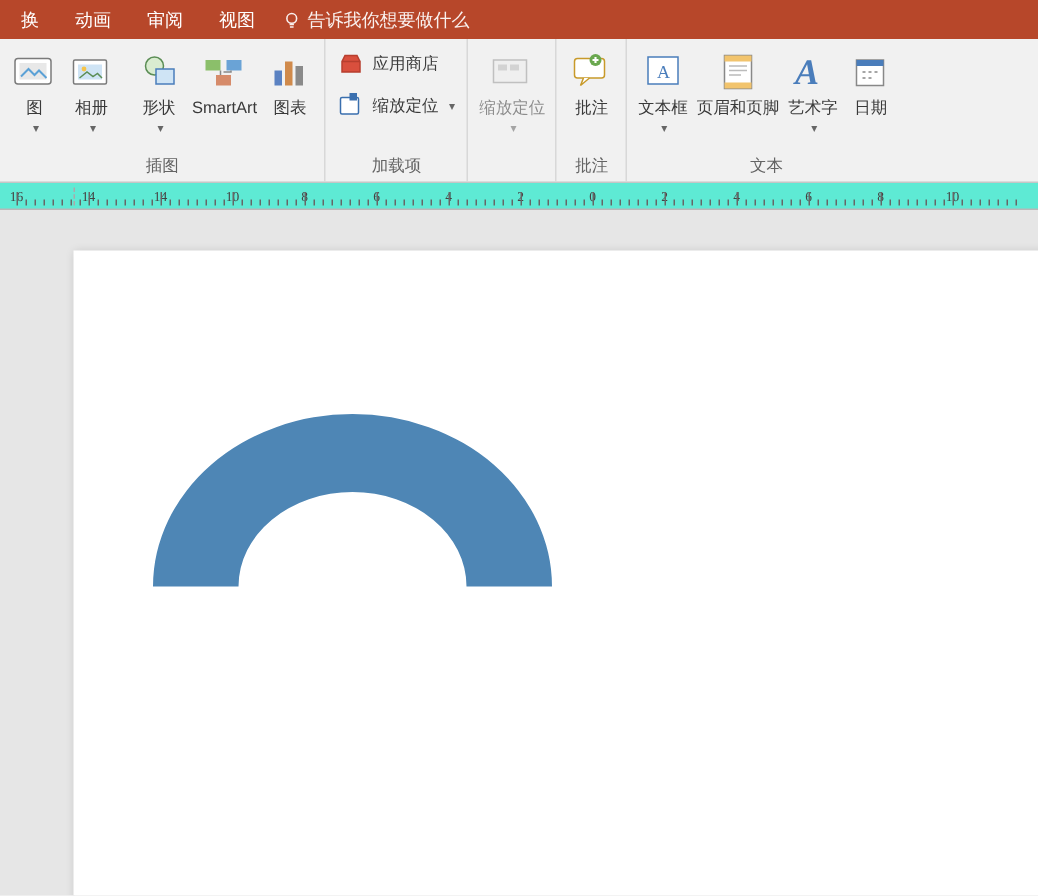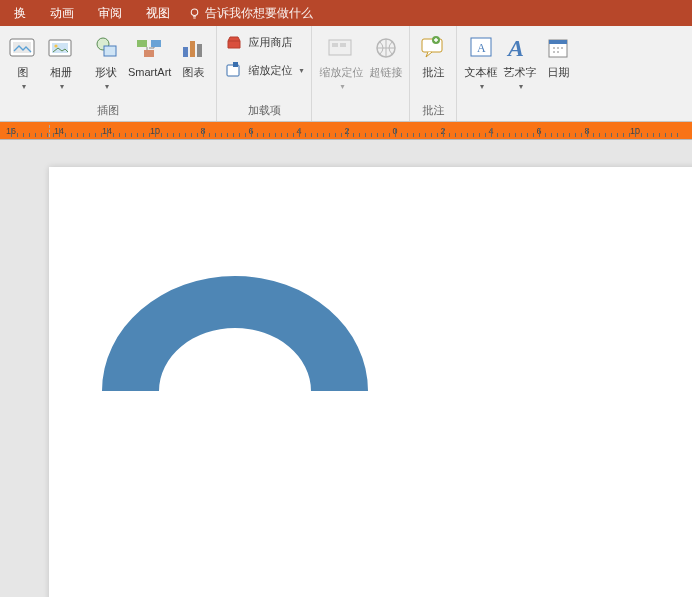--- a/index.html
+++ b/index.html
@@ -77,24 +77,25 @@
     display:flex; flex-direction:column; justify-content:flex-start;
     padding:3px 4px 0 4px; gap:6px;
   }
   .stack-row {
     display:flex; align-items:center; gap:5px; cursor:pointer; font-size:11px; color:#3a3a3a;
     height:22px;
   }
   .dd { font-size:8px; color:#666; margin-left:2px;}
   .ruler {
     height: 18px;
-    background: #f97316;
+    background: #5eead4;
     border-bottom: 1px solid #b8b8b8;
     position: relative;
     overflow: hidden;
+    font-family: Liberation Serif, serif;
   }
   .ruler-track {
     position:absolute; left:0; right:0; top:3px; height:12px;
   }
   .tick { position:absolute; top:8px; width:1px; height:4px; background:#666;}
   .tick.big { top:3px; height:9px;}
   .tick-label { position:absolute; top:1px; font-size:9px; color:#444; transform:translateX(-50%);}
   .ruler-origin { position:absolute; top:0; bottom:0; width:0; border-left:1px dashed #aaa;}
   .workspace {
     height: 457px;
@@ -219,29 +220,20 @@
       <div class="rb-btn" style="opacity:.55">
         <span class="ic">
           <svg width="30" height="24">
               <rect x="3" y="4" width="22" height="15" fill="#eee" stroke="#999"></rect>
               <rect x="6" y="7" width="6" height="4" fill="#bbb"></rect>
               <rect x="14" y="7" width="6" height="4" fill="#bbb"></rect>
             </svg>
         </span>
         <span class="lbl"><span>缩放定位</span><br><span class="dd">▾</span></span>
       </div>
-      <div class="rb-btn" style="opacity:.55">
-        <span class="ic">
-          <svg width="26" height="26">
-              <circle cx="13" cy="13" r="9" fill="none" stroke="#888" stroke-width="1.5"></circle>
-              <path d="M4 13 h18 M13 4 v18 M7 7 q6 6 0 12 M19 7 q-6 6 0 12" stroke="#888" fill="none"></path>
-            </svg>
-        </span>
-        <span class="lbl">超链接</span>
-      </div>
     </div>
   </div>
 
   <div class="group">
     <div class="group-content">
       <div class="rb-btn">
         <span class="ic">
           <svg width="28" height="26">
               <rect x="3" y="4" width="20" height="13" rx="2" fill="#fff" stroke="#c89a2a"></rect>
               <path d="M9 17 l-2 5 6 -5" fill="#fff" stroke="#c89a2a"></path>
@@ -261,37 +253,49 @@
         <span class="ic">
           <svg width="26" height="28">
               <rect x="3" y="4" width="20" height="18" fill="#fff" stroke="#4a7dbb"></rect>
               <text x="9" y="18" font-size="12" fill="#4a7dbb" font-family="serif">A</text>
             </svg>
         </span>
         <span class="lbl"><span>文本框</span><br><span class="dd">▾</span></span>
       </div>
       <div class="rb-btn">
         <span class="ic">
+          <svg width="24" height="28">
+              <rect x="3" y="3" width="18" height="22" fill="#fff" stroke="#888"></rect>
+              <rect x="3" y="3" width="18" height="4" fill="#f2c46d"></rect>
+              <rect x="3" y="21" width="18" height="4" fill="#f2c46d"></rect>
+              <path d="M6 10 h12 M6 13 h12 M6 16 h8" stroke="#bbb"></path>
+            </svg>
+        </span>
+        <span class="lbl">页眉和页脚</span>
+      </div>
+      <div class="rb-btn">
+        <span class="ic">
           <svg width="28" height="28">
               <text x="2" y="22" font-size="24" font-style="italic" font-weight="bold" fill="#4a7dbb" font-family="serif">A</text>
             </svg>
         </span>
         <span class="lbl"><span>艺术字</span><br><span class="dd">▾</span></span>
       </div>
       <div class="rb-btn">
         <span class="ic">
           <svg width="24" height="26">
               <rect x="3" y="5" width="18" height="17" fill="#fff" stroke="#888"></rect>
               <rect x="3" y="5" width="18" height="4" fill="#4a7dbb"></rect>
               <path d="M7 13 h2 M11 13 h2 M15 13 h2 M7 17 h2 M11 17 h2" stroke="#888"></path>
             </svg>
         </span>
         <span class="lbl">日期</span>
       </div>
     </div>
+    <div class="group-label">文本</div>
   </div>
 
 </div>
 
 <div class="ruler">
   <div class="ruler-track" id="ruler-track">
       <div class="tick-label" style="left: 11px;">16</div>
       <div class="tick big" style="left: 11px;"></div>
       <div class="tick" style="left: 17px;"></div>
       <div class="tick" style="left: 23px;"></div>

